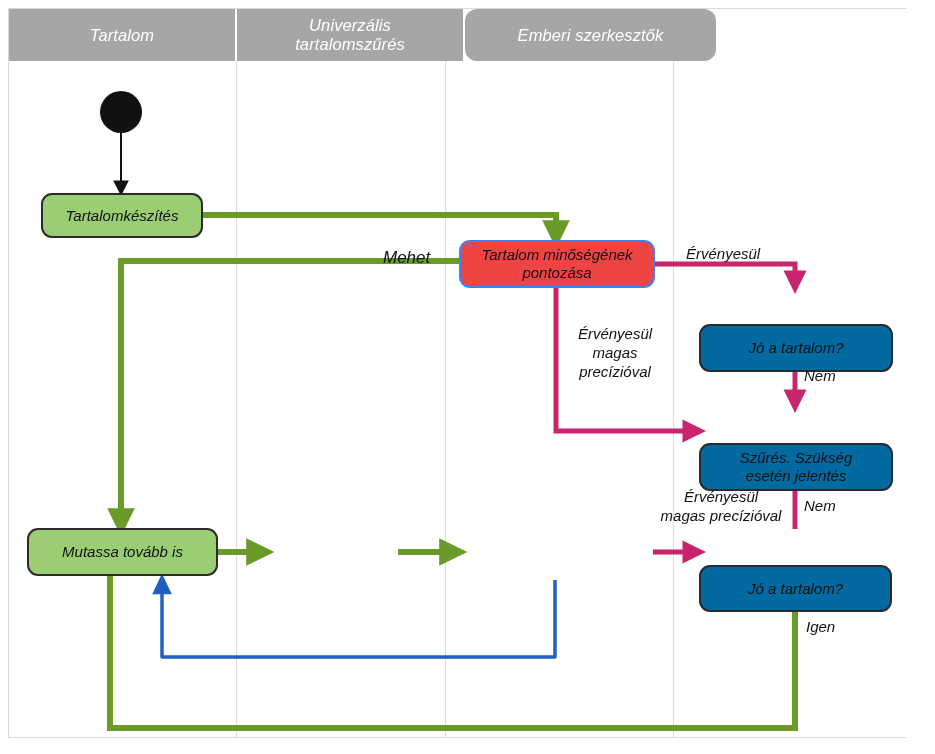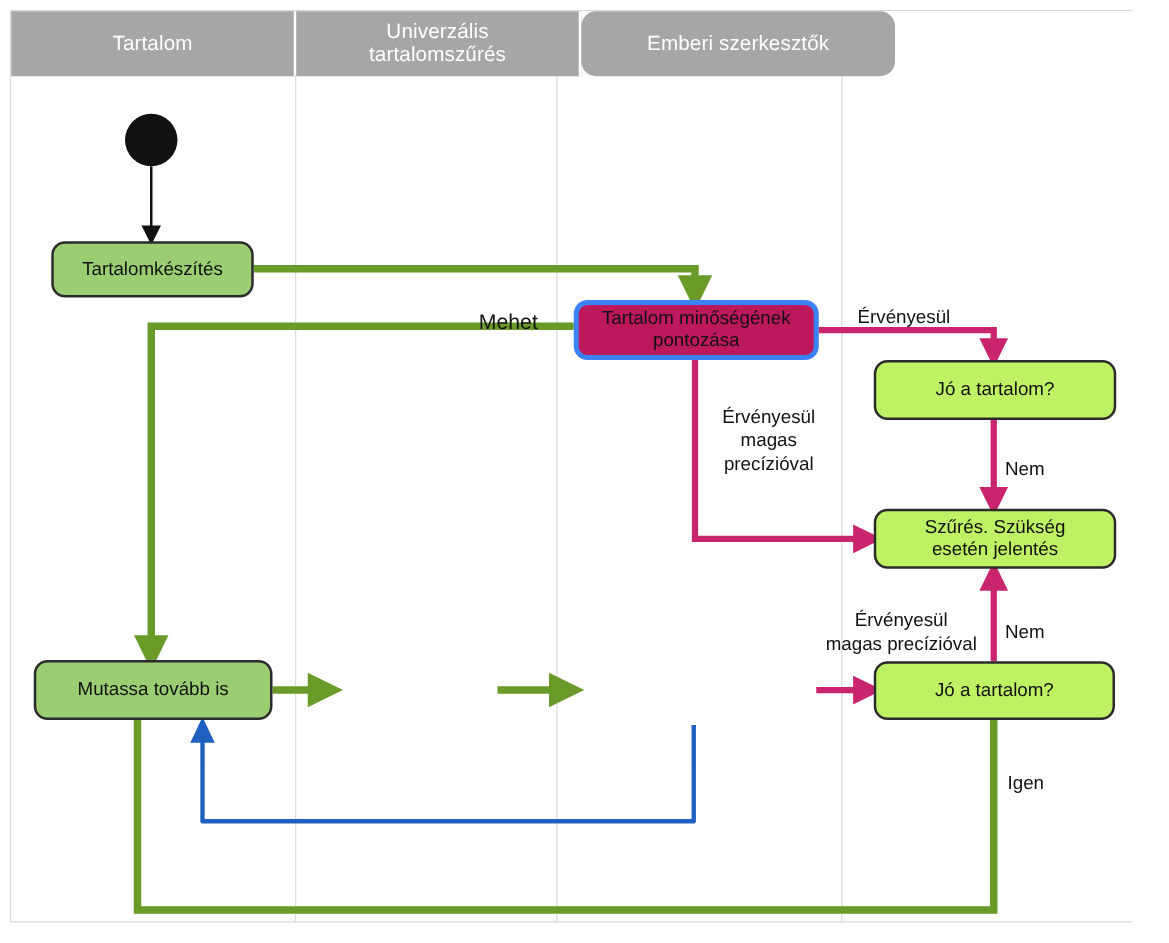--- a/index.html
+++ b/index.html
@@ -7,20 +7,21 @@
     padding: 0;
     background: #ffffff;
     font-family: "Liberation Sans", sans-serif;
   }
   #canvas {
     position: relative;
     width: 906px;
     height: 754px;
     background: #ffffff;
     overflow: hidden;
+    font-style: italic;
   }
   
   .frame {
     position: absolute;
     left: 8px;
     top: 8px;
     width: 919px;
     height: 730px;
     border: 1px solid #d9d9d9;
     box-sizing: border-box;
@@ -69,28 +70,29 @@
     line-height: 18px;
     z-index: 6;
   }
   .node.green {
     background: #9bcd72;
     border: 2px solid #2b2b2b;
     border-radius: 11px;
     text-align: right;
   }
   .node.blue {
-    background: #be185d;
-    border: 4px solid #3b82f6;
+    background: #ef4444;
+    border: 2px solid #3b82f6;
     border-radius: 11px;
   }
   .node.orange {
-    background: #bef264;
+    background: #0369a1;
     border: 2px solid #2b2b2b;
     border-radius: 11px;
+    margin-top: 36px;
   }
   .start-dot {
     position: absolute;
     width: 42px;
     height: 42px;
     border-radius: 50%;
     background: #111111;
     z-index: 6;
   }
   

